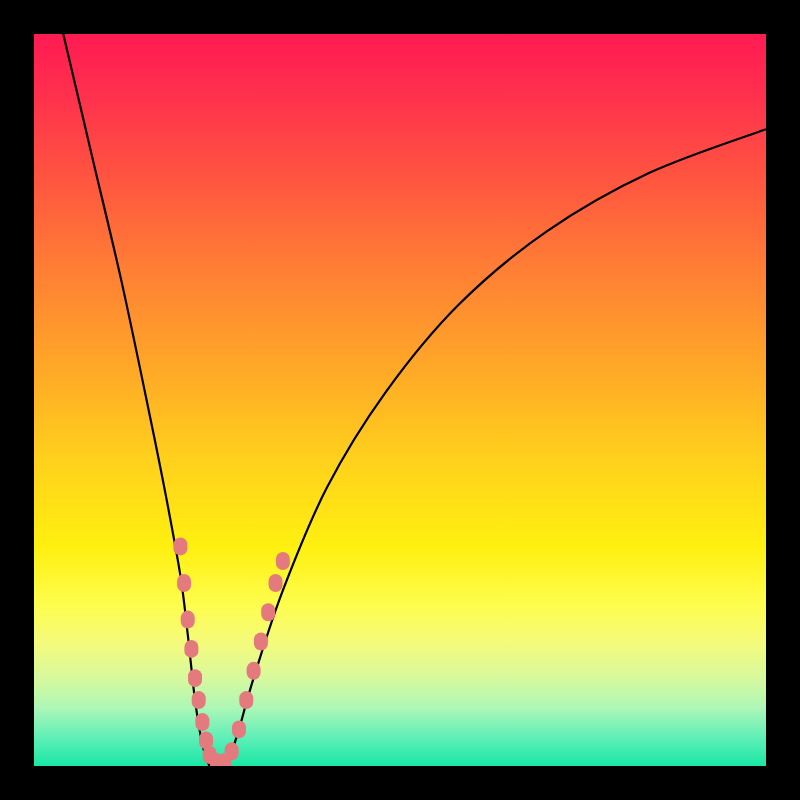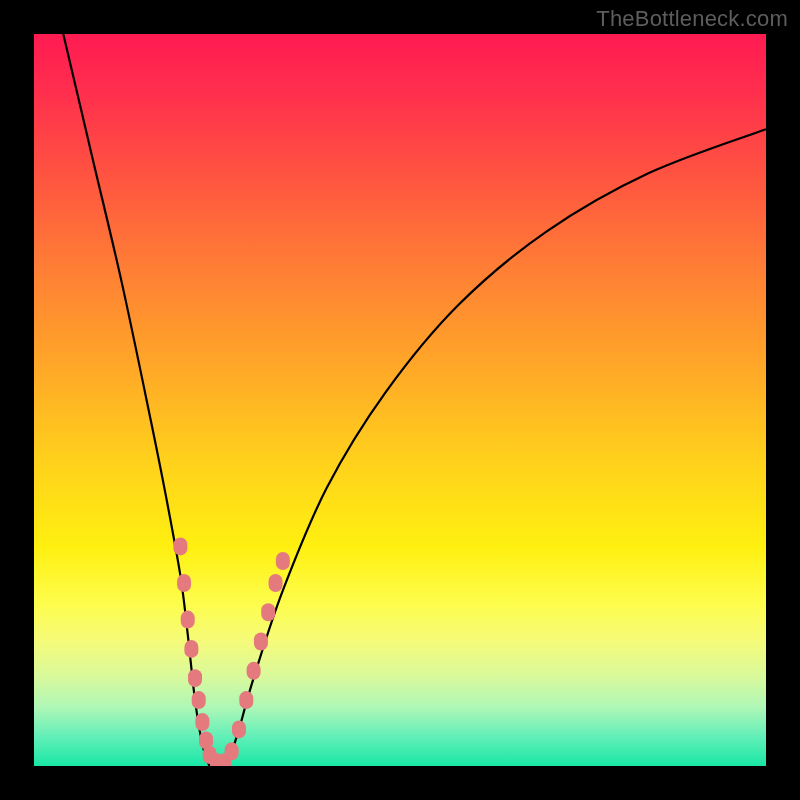--- a/index.html
+++ b/index.html
@@ -55,21 +55,20 @@
     left: 0;
     top: 0;
     width: 732px;
     height: 732px;
   }
 </style>
 </head>
 <body>
 
 <div class="frame">
-  <div class="watermark">TheBottleneck.com</div>
   <div class="plot">
     <svg class="curve" viewBox="0 0 732 732" preserveAspectRatio="none">
       <path id="main-curve" fill="none" stroke="#000" stroke-width="2.2" d="M 29.28 0 C 34.160000000000004 20.74000000000001 48.800000000000004 82.96000000000006 58.56 124.44000000000005 C 68.32000000000001 165.92000000000004 78.08 204.96 87.84 248.88 C 97.60000000000001 292.8 109.80000000000001 352.58000000000004 117.12 387.96000000000004 C 124.44 423.34000000000003 126.88 435.54 131.76 461.16 C 136.64 486.78000000000003 142.74 518.5000000000001 146.4 541.6800000000001 C 150.06 564.86 151.28 579.5 153.72 600.24 C 156.16 620.98 158.6 647.82 161.04 666.12 C 163.48 684.42 165.92000000000002 699.06 168.36 710.04 C 170.8 721.02 173.24 728.34 175.68 732 C 178.12 735.66 180.56 732 183 732 C 185.44 732 187.88 734.44 190.32 732 C 192.76 729.56 195.20000000000002 723.46 197.64000000000001 717.36 C 200.08 711.26 201.3 707.6 204.96 695.4 C 208.62 683.1999999999999 212.28 667.3399999999999 219.6 644.16 C 226.92 620.98 236.68 588.04 248.88000000000002 556.3199999999999 C 261.08000000000004 524.5999999999999 275.72 486.78 292.8 453.84 C 309.88 420.9 329.40000000000003 389.18 351.36 358.68 C 373.32 328.18 397.71999999999997 297.67999999999995 424.55999999999995 270.84 C 451.3999999999999 243.99999999999997 480.67999999999995 219.6 512.4 197.64 C 544.12 175.67999999999998 578.28 156.15999999999994 614.88 139.07999999999993 C 651.48 121.99999999999993 712.48 102.47999999999996 732 95.15999999999997"></path>
       <g id="marker-group">
           <rect x="139.4" y="503.4" width="14" height="18" rx="7" ry="7" fill="#e47a7d"></rect>
           <rect x="143.06" y="540" width="14" height="18" rx="7" ry="7" fill="#e47a7d"></rect>
           <rect x="146.72" y="576.6" width="14" height="18" rx="7" ry="7" fill="#e47a7d"></rect>
           <rect x="150.38" y="605.88" width="14" height="18" rx="7" ry="7" fill="#e47a7d"></rect>
           <rect x="154.04" y="635.16" width="14" height="18" rx="7" ry="7" fill="#e47a7d"></rect>
           <rect x="157.70000000000002" y="657.12" width="14" height="18" rx="7" ry="7" fill="#e47a7d"></rect>

